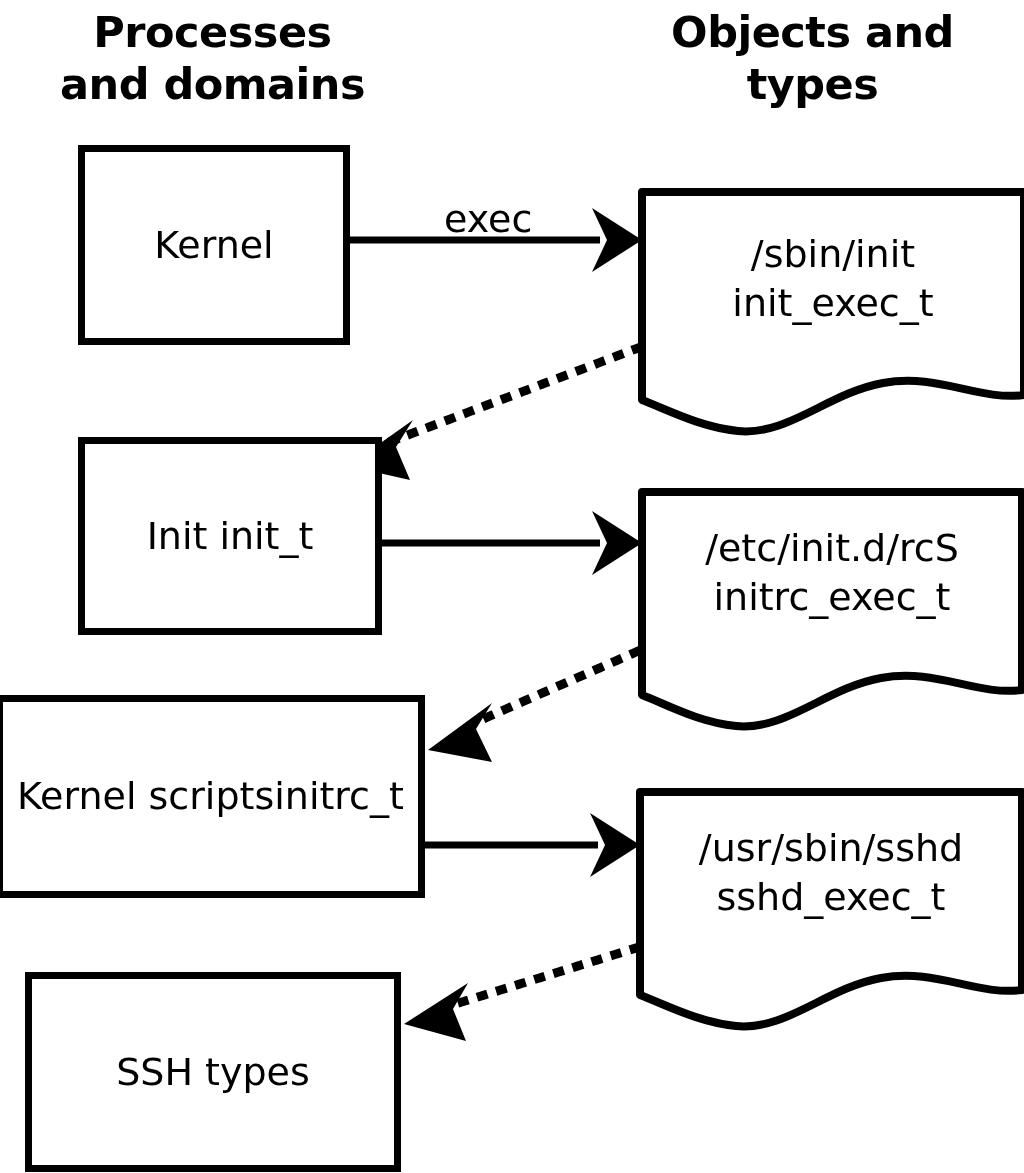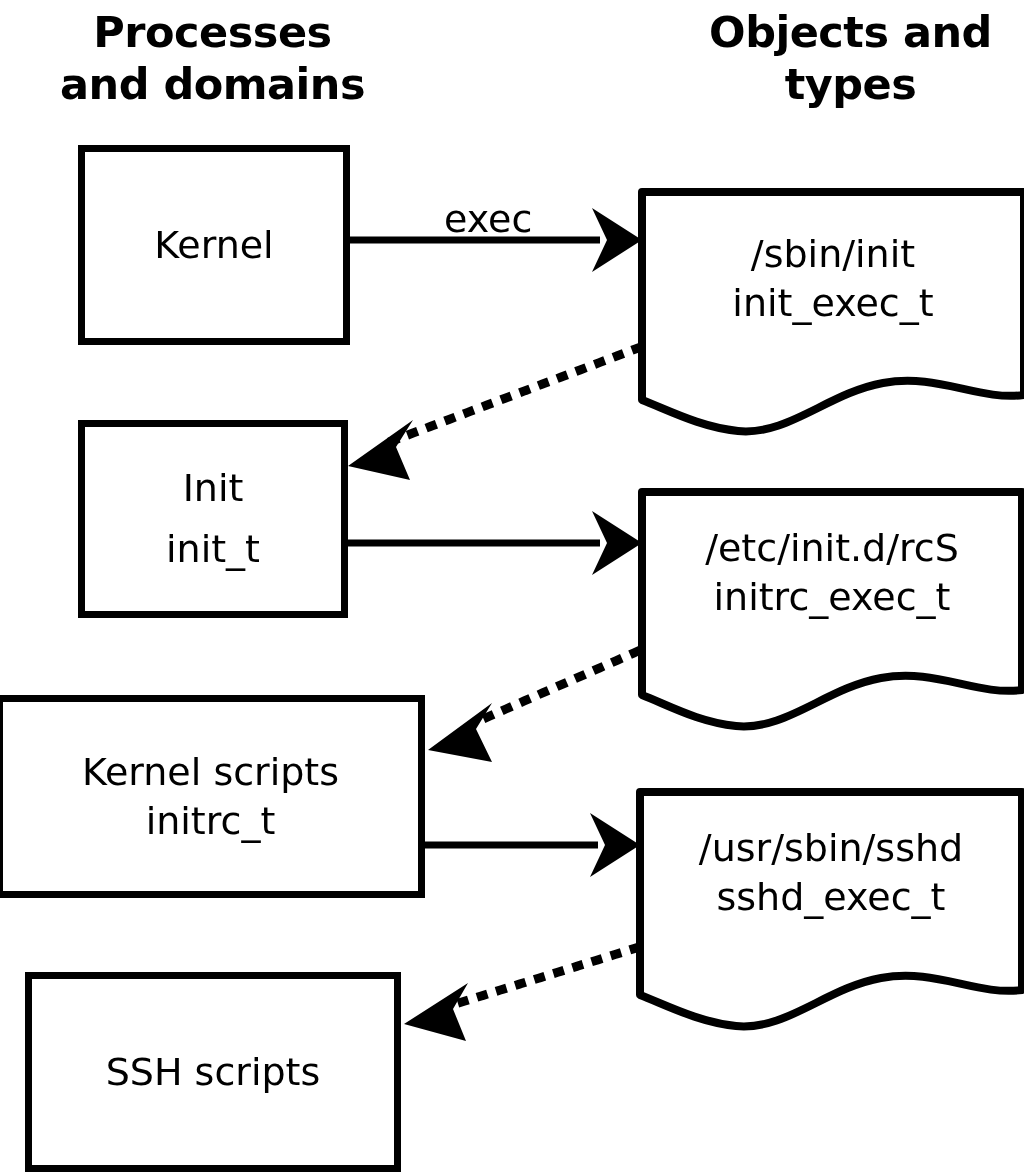--- a/index.html
+++ b/index.html
@@ -23,29 +23,29 @@
     font-family: "DejaVu Sans", sans-serif;
     font-weight: bold;
     font-size: 43px;
     line-height: 1.22;
     color: #000000;
     text-align: center;
     white-space: pre-line;
     letter-spacing: -0.5px;
   }
   #title-left  { left: 40px;  top: 6px;  width: 345px; }
-  #title-right { left: 678px; top: 6px;  width: 345px; }
+  #title-right { left: 640px; top: 6px;  width: 345px; }
 
   .proc-box {
     position: absolute;
     box-sizing: border-box;
     border: 7px solid #000000;
     background: #ffffff;
     display: flex;
-    flex-direction: column;
+    flex-direction: row;
     align-items: center;
     justify-content: center;
     color: #000000;
     font-family: "DejaVu Sans", sans-serif;
     font-weight: normal;
     font-size: 38px;
     line-height: 1.28;
     text-align: left;
   }
   .proc-box .l1, .proc-box .l2 { display: block; white-space: nowrap; }
@@ -141,32 +141,32 @@
       <path d="M 468 983 L 404 1024 L 466 1041 L 453 1009 Z" fill="#000000"></path>
     </g>
   </svg>
 
   <div class="edge-label" style="left:444px; top:184px;">exec</div>
 
   <div class="proc-box" style="left:78px; top:145px; width:272px; height:200px;">
     <span class="l1">Kernel</span>
   </div>
 
-  <div class="proc-box" style="left:78px; top:420px; width:270px; height:198px;gap:12px;">
+  <div class="proc-box" style="left:78px; top:437px; width:304px; height:198px;gap:12px;">
     <span class="l1">Init</span>
     <span class="l2">init_t</span>
   </div>
 
   <div class="proc-box" style="left:-4px; top:695px; width:429px; height:203px;">
     <span class="l1">Kernel scripts</span>
     <span class="l2">initrc_t</span>
   </div>
 
   <div class="proc-box" style="left:25px; top:972px; width:376px; height:200px;">
-    <span class="l1">SSH scripts</span>
+    <span class="l1">SSH types</span>
   </div>
 
   <div class="doc-wrap" style="left:638px; top:188px; width:390px; height:250px;">
     <svg width="390" height="250" viewBox="0 0 390 250">
       <path d="M 4 4 L 386 4 L 386 207 C 340 213 300 185 245 195
                C 190 205 150 248 100 243 C 62 239 30 222 4 212 Z" fill="#ffffff" stroke="#000000" stroke-width="8" stroke-linejoin="round" stroke-linecap="round"></path>
     </svg>
     <div class="doc-label" style="top:42px;">
       <span class="l1">/sbin/init</span>
       <span class="l2">init_exec_t</span>

